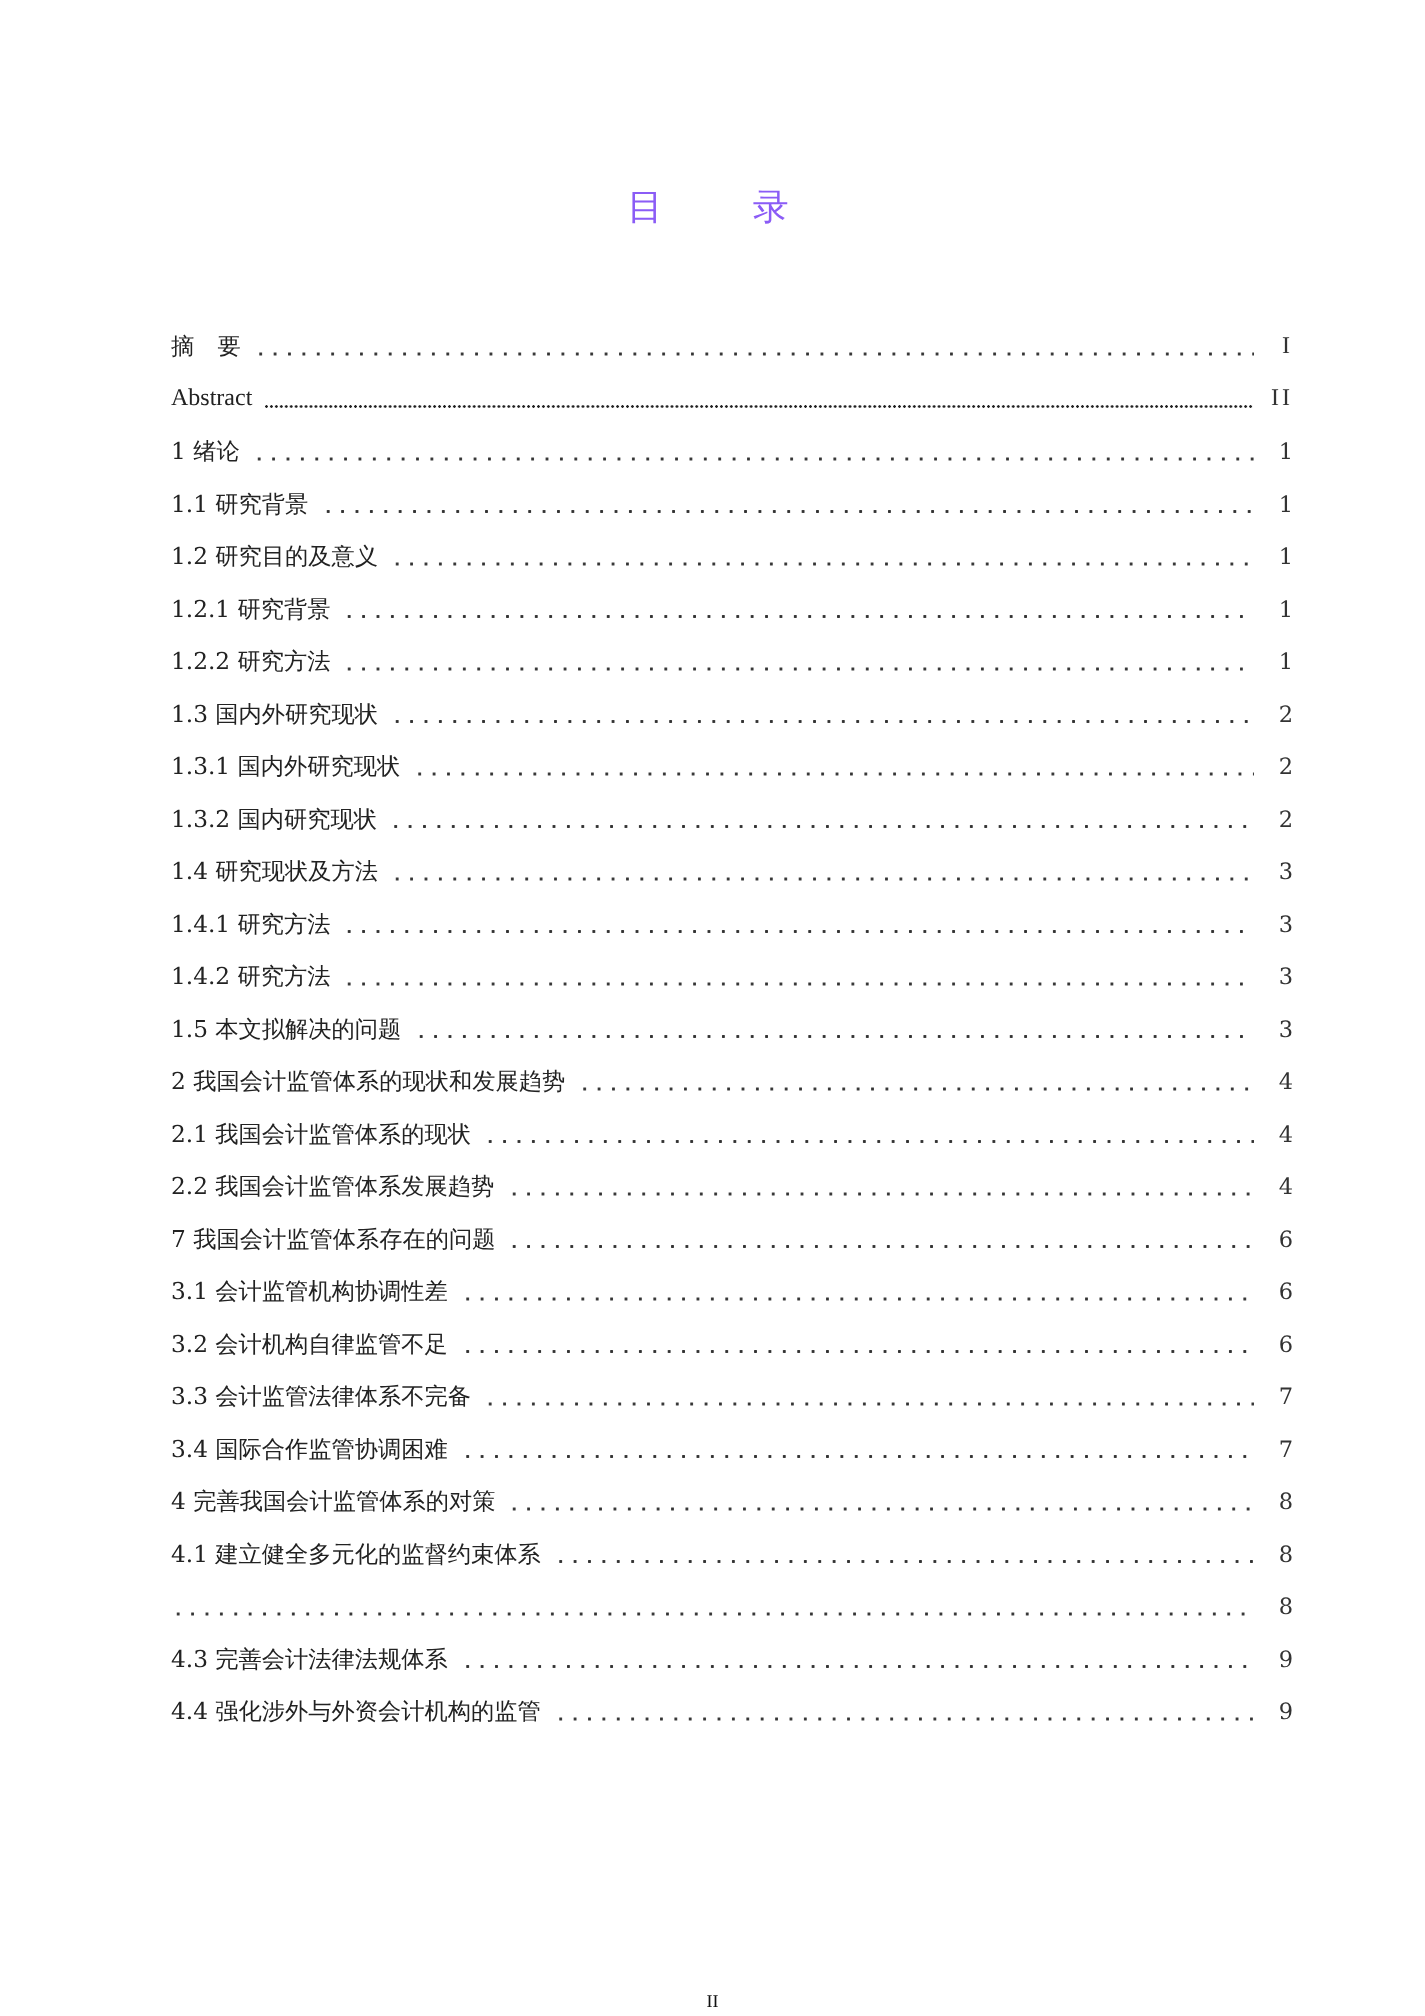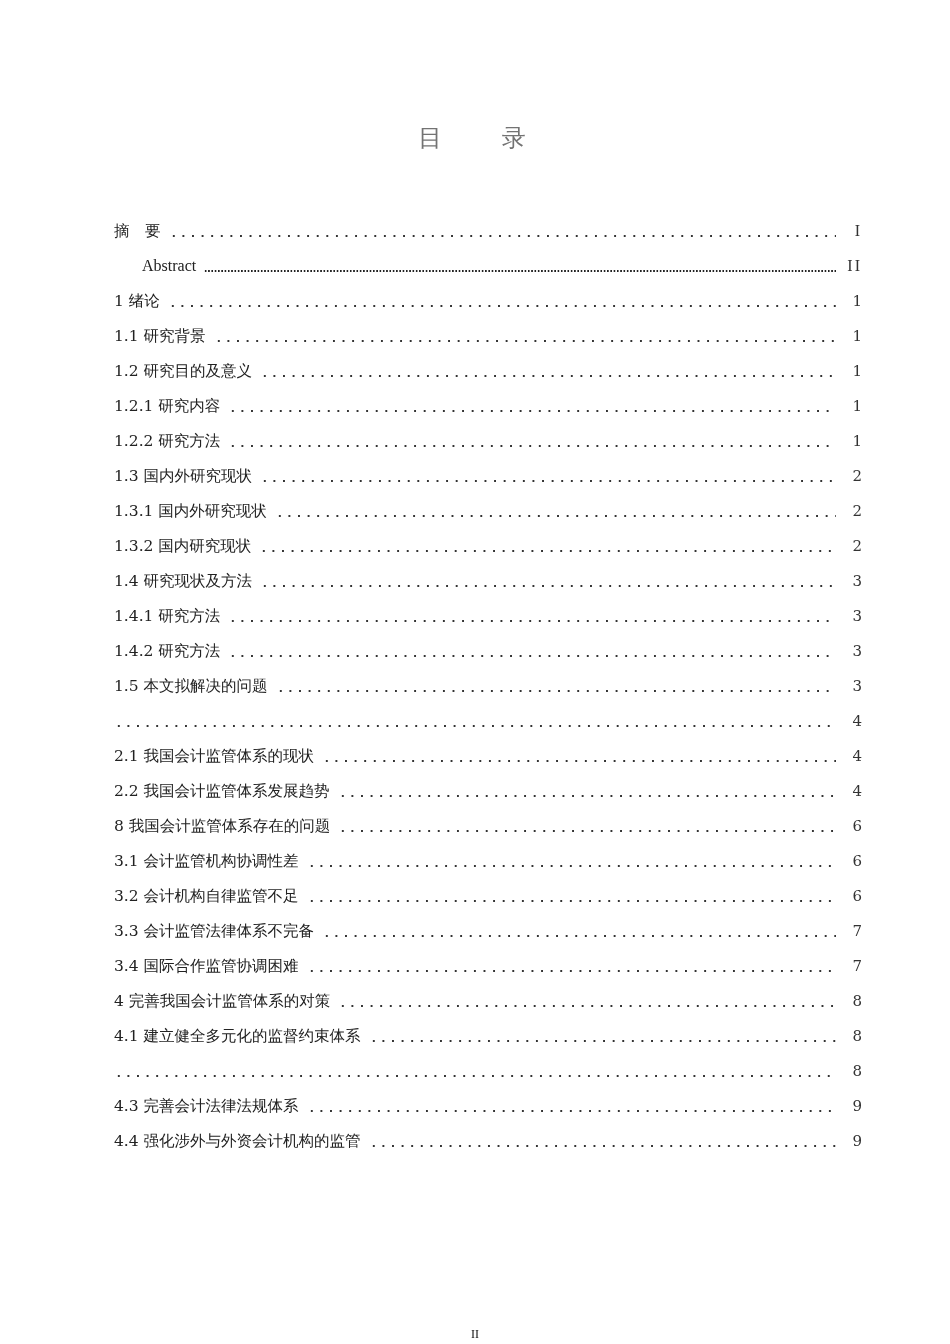--- a/index.html
+++ b/index.html
@@ -18,21 +18,21 @@
     .page-title {
       position: absolute;
       top: 122px;
       left: 0;
       width: 950px;
       text-align: center;
       font-size: 24px;
       letter-spacing: 26px;
       padding-left: 20px;
       box-sizing: border-box;
-      color: #737373;
+      color: #8b5cf6;
       font-family: "DejaVu Sans", sans-serif;
     }
     .toc {
       position: absolute;
       top: 213px;
       left: 114px;
       width: 748px;
     }
     .toc-row {
       position: relative;
@@ -46,21 +46,20 @@
     .toc-label {
       flex: 0 0 auto;
       white-space: nowrap;
       padding-right: 8px;
       background: #fff;
       font-family: "DejaVu Serif", serif;
     }
     .toc-label.latin {
       font-family: "Liberation Serif", serif;
       font-size: 16px;
-      margin-left: 28px;
     }
     .toc-leader {
       flex: 1 1 auto;
       overflow: hidden;
       white-space: nowrap;
       height: 20px;
       position: relative;
     }
     .toc-leader::before {
       content: "";
@@ -124,21 +123,21 @@
     <span class="toc-label">1.1 研究背景</span>
     <span class="toc-leader"></span>
     <span class="toc-page">1</span>
   </div>
   <div class="toc-row">
     <span class="toc-label">1.2 研究目的及意义</span>
     <span class="toc-leader"></span>
     <span class="toc-page">1</span>
   </div>
   <div class="toc-row">
-    <span class="toc-label">1.2.1 研究内容</span>
+    <span class="toc-label">1.2.1 研究背景</span>
     <span class="toc-leader"></span>
     <span class="toc-page">1</span>
   </div>
   <div class="toc-row">
     <span class="toc-label">1.2.2 研究方法</span>
     <span class="toc-leader"></span>
     <span class="toc-page">1</span>
   </div>
   <div class="toc-row">
     <span class="toc-label">1.3 国内外研究现状</span>
@@ -169,35 +168,36 @@
     <span class="toc-label">1.4.2 研究方法</span>
     <span class="toc-leader"></span>
     <span class="toc-page">3</span>
   </div>
   <div class="toc-row">
     <span class="toc-label">1.5 本文拟解决的问题</span>
     <span class="toc-leader"></span>
     <span class="toc-page">3</span>
   </div>
   <div class="toc-row">
+    <span class="toc-label">2 我国会计监管体系的现状和发展趋势</span>
     <span class="toc-leader"></span>
     <span class="toc-page">4</span>
   </div>
   <div class="toc-row">
     <span class="toc-label">2.1 我国会计监管体系的现状</span>
     <span class="toc-leader"></span>
     <span class="toc-page">4</span>
   </div>
   <div class="toc-row">
     <span class="toc-label">2.2 我国会计监管体系发展趋势</span>
     <span class="toc-leader"></span>
     <span class="toc-page">4</span>
   </div>
   <div class="toc-row">
-    <span class="toc-label">8 我国会计监管体系存在的问题</span>
+    <span class="toc-label">7 我国会计监管体系存在的问题</span>
     <span class="toc-leader"></span>
     <span class="toc-page">6</span>
   </div>
   <div class="toc-row">
     <span class="toc-label">3.1 会计监管机构协调性差</span>
     <span class="toc-leader"></span>
     <span class="toc-page">6</span>
   </div>
   <div class="toc-row">
     <span class="toc-label">3.2 会计机构自律监管不足</span>

